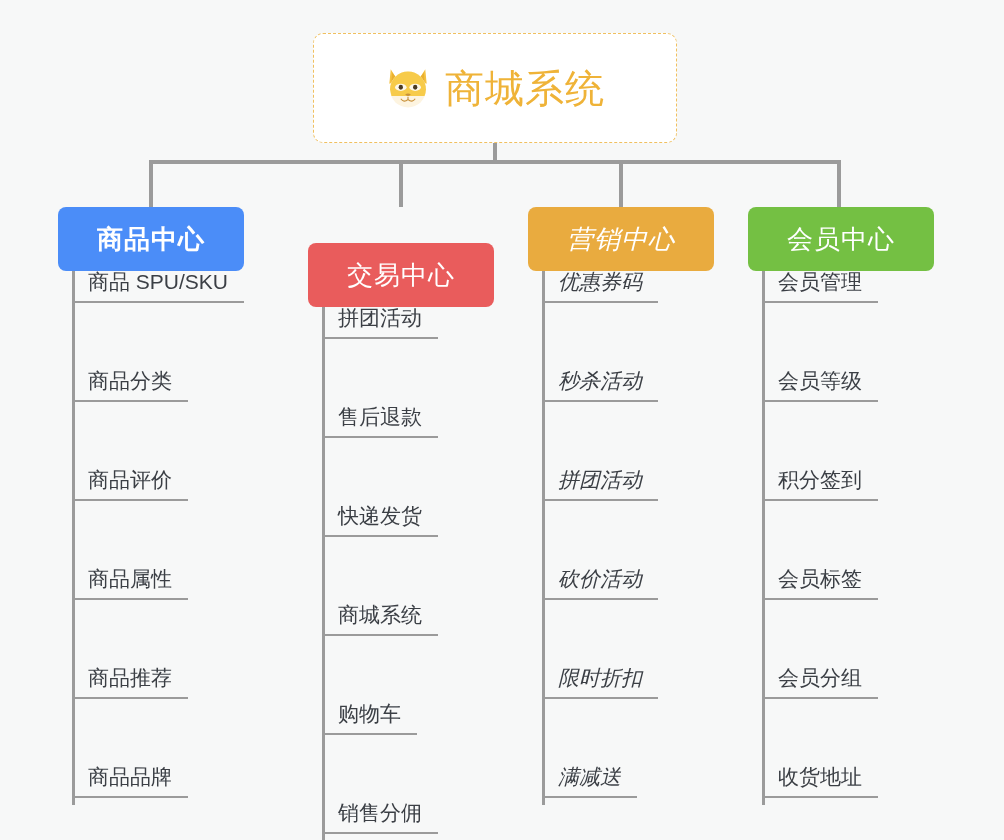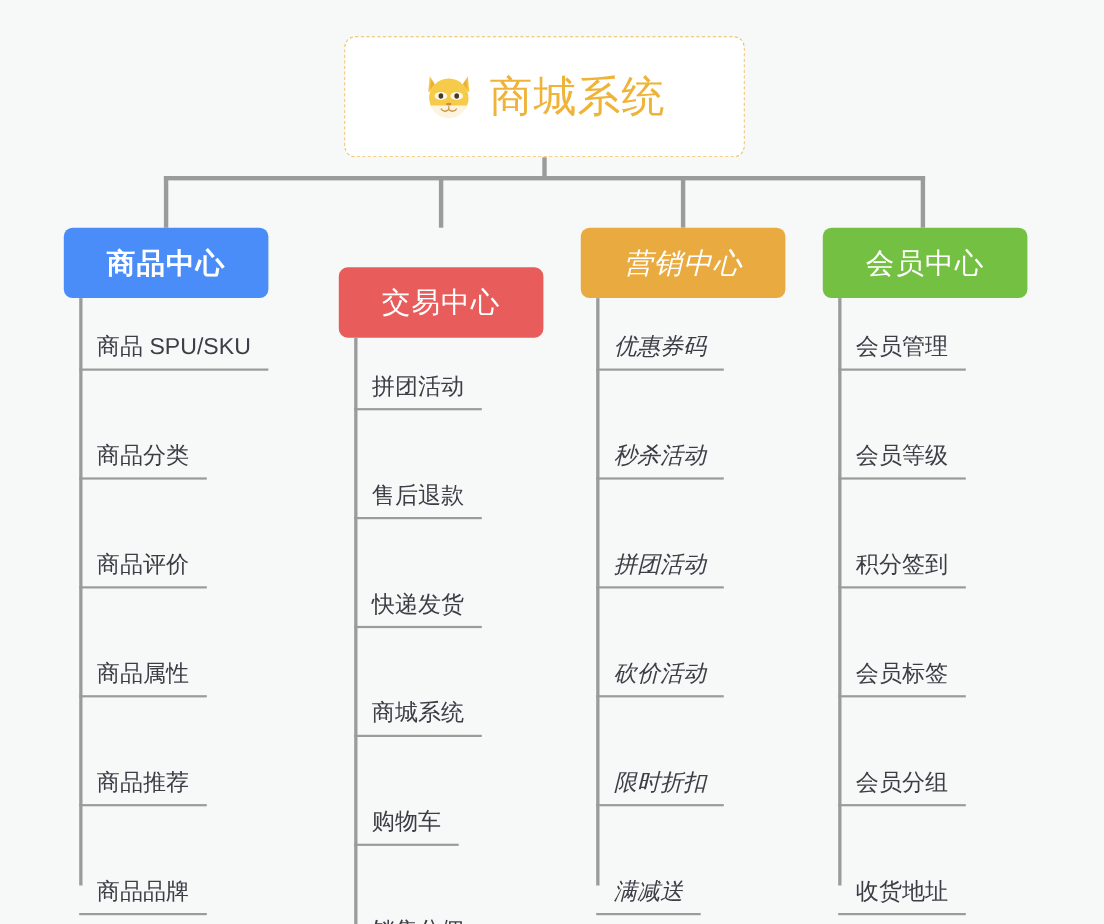--- a/index.html
+++ b/index.html
@@ -92,21 +92,21 @@
     top: 0;
     width: 3px;
     background: #9b9b9b;
   }
   .leaf {
     position: relative;
     height: 99px;
     box-sizing: border-box;
     padding-left: 30px;
     display: flex;
-    align-items: center;
+    align-items: flex-start;
   }
   .leaf-label {
     display: inline-block;
     font-size: 21px;
     color: #3b3f45;
     line-height: 1;
     padding: 0 16px 9px 16px;
     border-bottom: 2px solid #9b9b9b;
     white-space: nowrap;
     transform: translateX(-16px);

